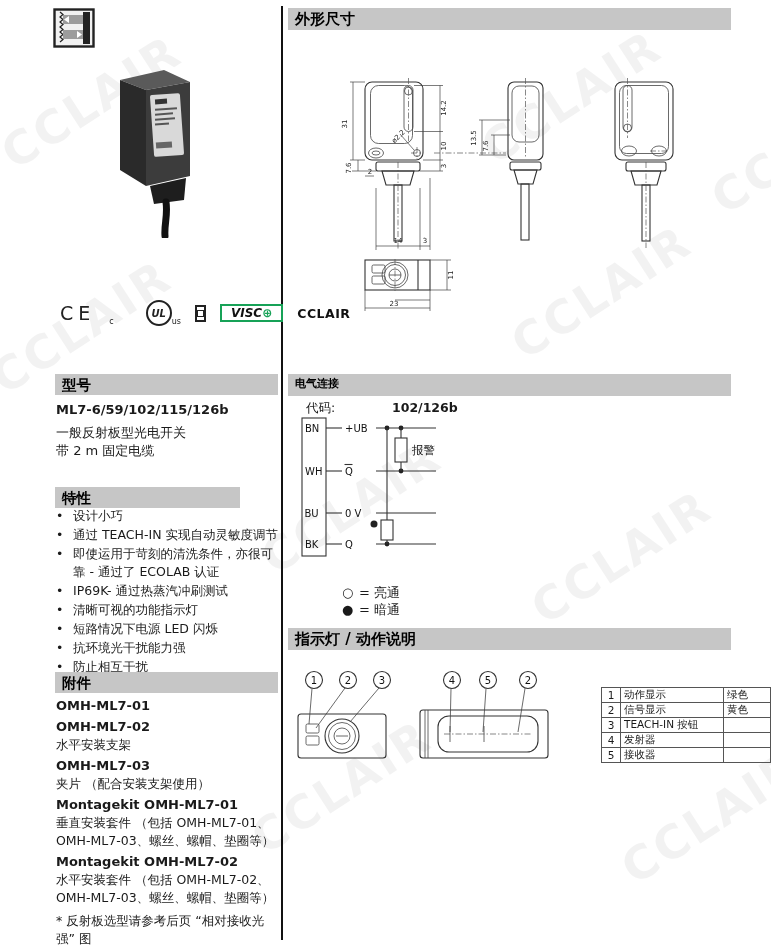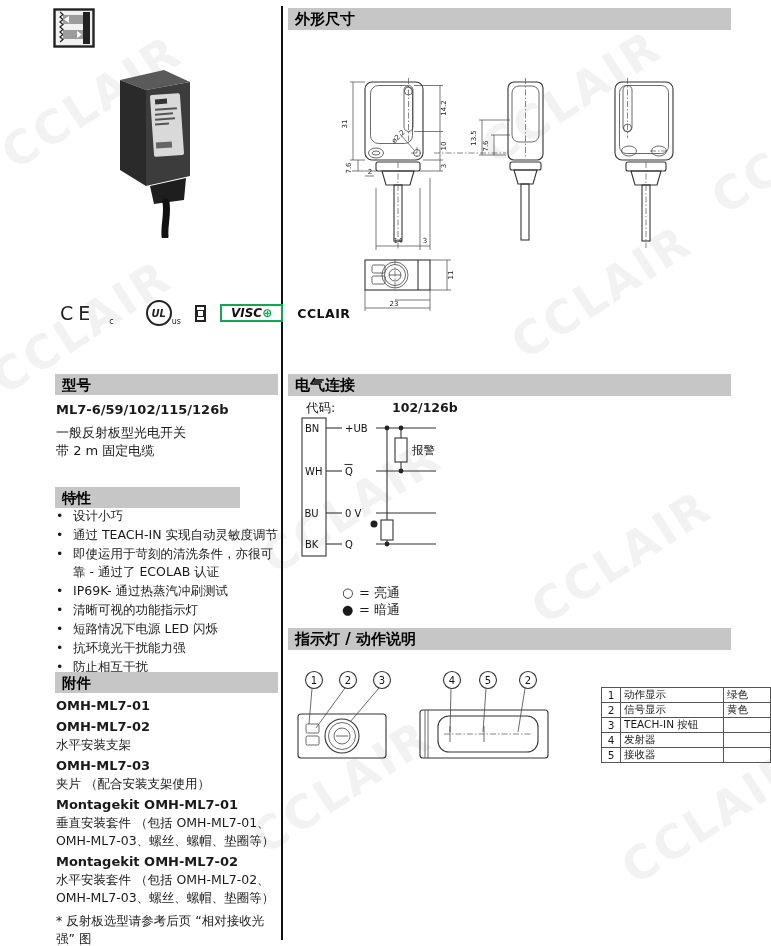--- a/index.html
+++ b/index.html
@@ -257,21 +257,21 @@
     <line class="dim" x1="142" y1="252" x2="163" y2="252"></line>
     <line class="dim" x1="159" y1="222" x2="159" y2="252"></line>
     <text class="dtext" x="165" y="237" text-anchor="middle" transform="rotate(-90 165 237)">11</text>
     <line class="dim" x1="107" y1="262" x2="142" y2="262"></line>
     <line class="dim" x1="77" y1="252" x2="77" y2="273"></line>
     <line class="dim" x1="142" y1="252" x2="142" y2="273"></line>
     <line class="dim" x1="77" y1="270" x2="142" y2="270"></line>
     <text class="dtext" x="106" y="268" text-anchor="middle">23</text>
   </svg>
 
-  <div class="hbar" style="left:288px;top:374px;width:443px;height:22px;font-size:15px;">电气连接</div>
+  <div class="hbar" style="left:288px;top:374px;width:443px;height:22px;font-size:11px;">电气连接</div>
   <div class="ecode" style="left:306px;top:400px;">代码:</div>
   <div class="ecode bold" style="left:392px;top:400px;">102/126b</div>
 
   <svg class="abs" style="left:288px;top:414px;" width="443" height="165" viewBox="0 0 443 165">
     <rect class="ln" x="14" y="4" width="24" height="138"></rect>
     <text class="wtext" x="17" y="17.5">BN</text>
     <text class="wtext" x="17" y="60.5">WH</text>
     <text class="wtext" x="16.5" y="102.5">BU</text>
     <text class="wtext" x="17" y="133.5">BK</text>
     <line class="ln" x1="38" y1="14" x2="54" y2="14"></line>

